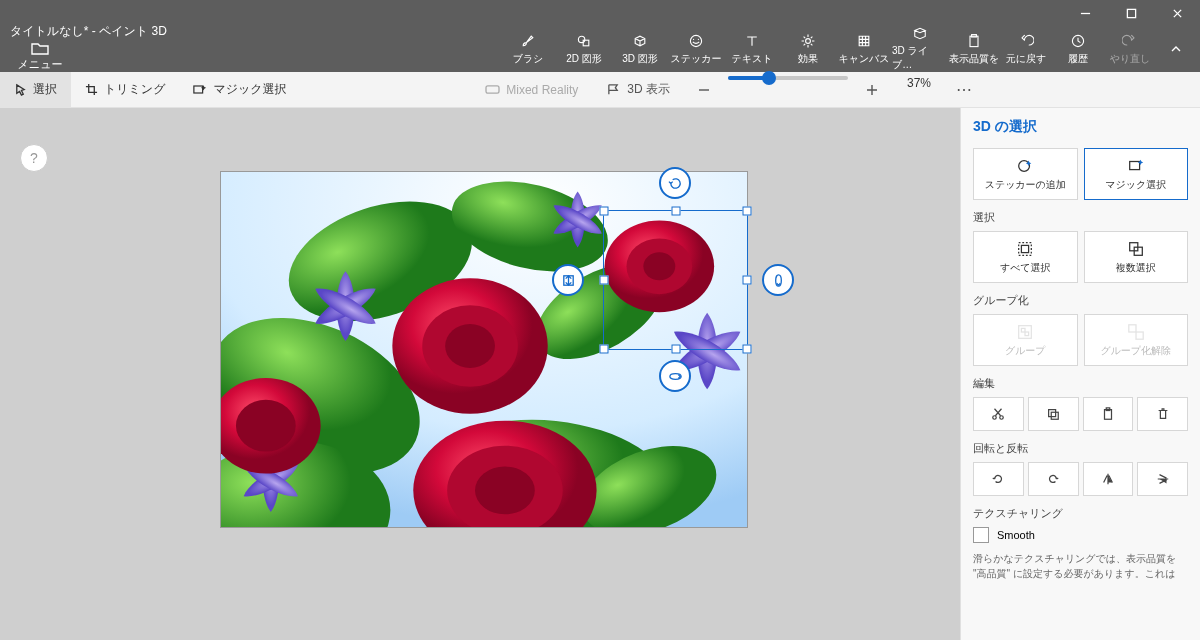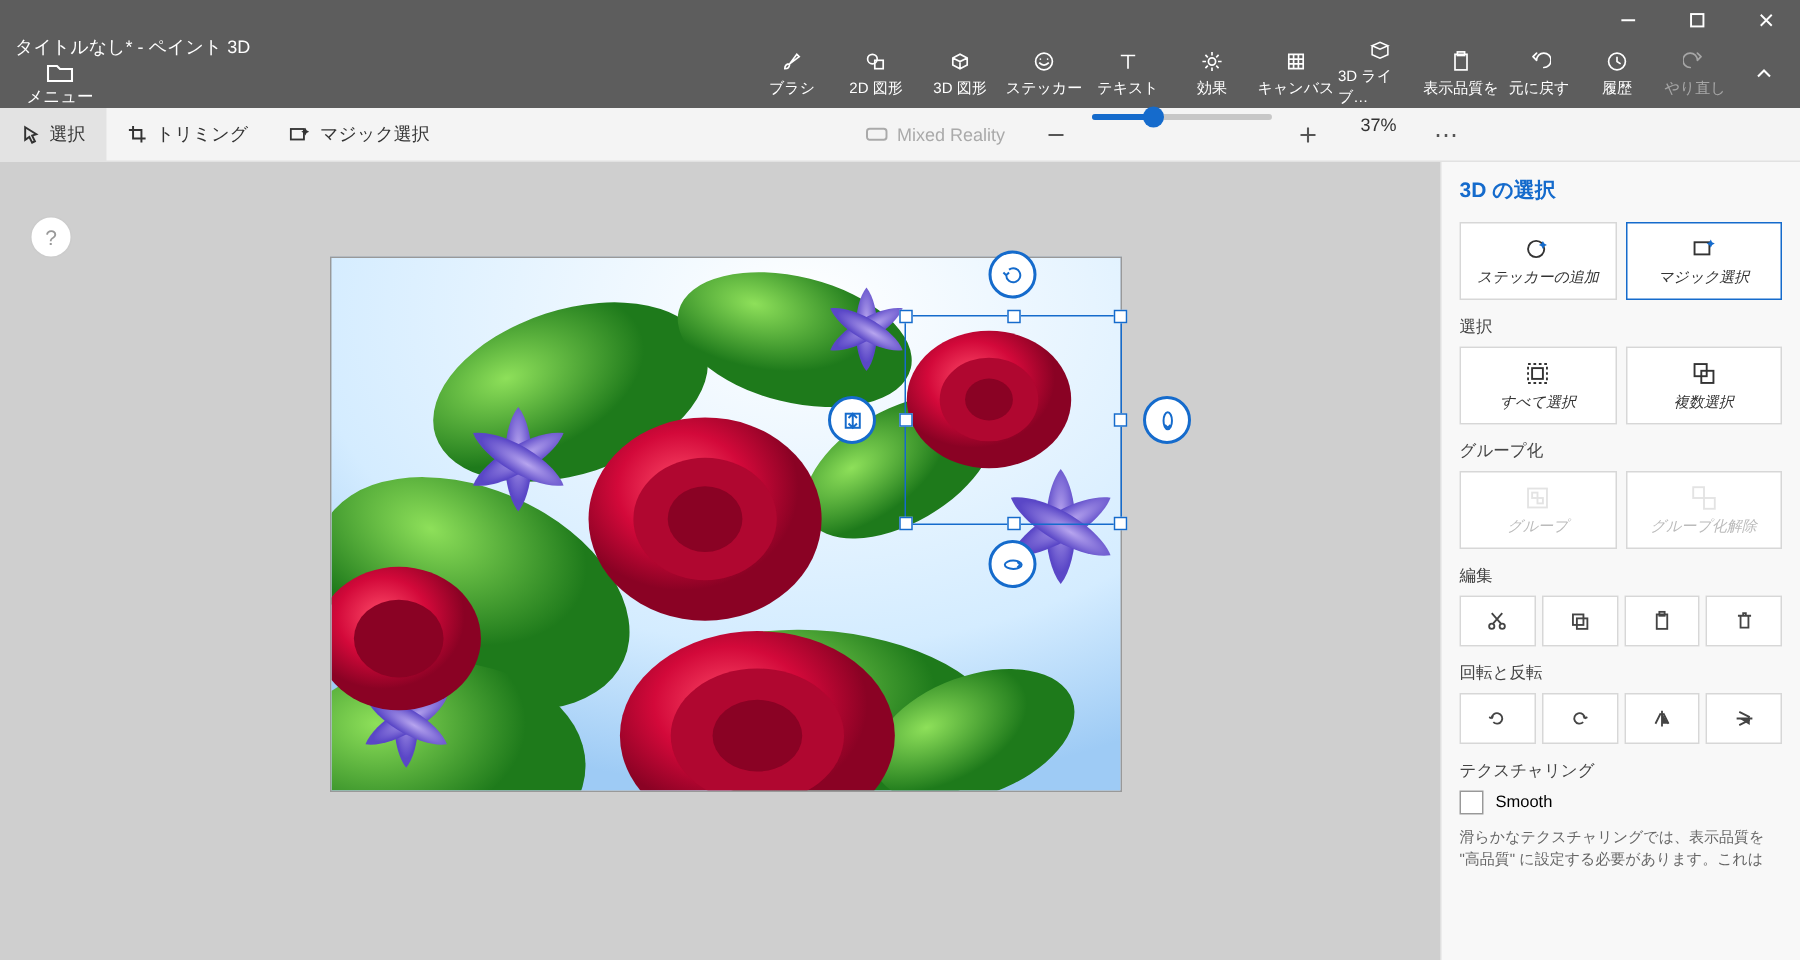--- a/index.html
+++ b/index.html
@@ -52,21 +52,21 @@
   
   .sel-rect { position:absolute; border:1px solid #156bcc; background: rgba(255,255,255,0.001); }
   .handle { position:absolute; width:9px;height:9px;background:#fff;border:1px solid #156bcc; transform:translate(-50%,-50%); }
   .circle-handle { position:absolute; width:32px;height:32px;border:2px solid #156bcc;border-radius:50%;background:#fff;display:flex;align-items:center;justify-content:center;color:#156bcc; transform:translate(-50%,-50%); }
   .circle-handle svg { width:15px;height:15px; }
 
   
   .panel { width: 240px; background:#f8f8f8; border-left:1px solid #e0e0e0; padding: 10px 12px 0 12px; overflow:hidden; }
   .panel h2 { color:#156bcc; font-size:14px; font-weight:600; margin-bottom:12px; }
   .panel .section-label { font-size:11px; color:#444; margin: 10px 0 6px; }
-  .tile-row { display:flex; gap:6px;font-style:italic; }
+  .tile-row { display:flex; gap:6px; }
   .tile { flex:1; height:52px; background:#fff; border:1px solid #d7d7d7; display:flex;flex-direction:column;align-items:center;justify-content:center;gap:3px; font-size:10px; color:#333; }
   .tile.selected { border-color:#156bcc; }
   .tile svg { width:18px;height:18px; }
   .tile.disabled { color:#bbb; }
   .tile.disabled svg{ opacity:.4; }
   .btn-row { display:flex; gap:4px; }
   .btn-sq { flex:1; height:34px; background:#fff; border:1px solid #d7d7d7; display:flex;align-items:center;justify-content:center; }
   .btn-sq svg { width:14px;height:14px; color:#444; }
   .checkbox-row { display:flex; align-items:center; gap:8px; margin-top:2px; }
   .checkbox-row .box { width:16px;height:16px;border:1px solid #999;background:#fff; }
@@ -215,20 +215,26 @@
       </svg>
     <span>マジック選択</span>
   </div>
 
   <div class="mid">
     <div class="sec-btn dim">
       <svg width="15" height="13" viewBox="0 0 16 14">
           <rect x="1" y="3" width="14" height="8" rx="2" class="icon-stroke"></rect>
         </svg>
       <span>Mixed Reality</span>
+    </div>
+    <div class="sec-btn">
+      <svg width="15" height="13" viewBox="0 0 16 14">
+          <path d="M3 2v10 M3 2h9l-2 3 2 3h-9" class="icon-stroke"></path>
+        </svg>
+      <span>3D 表示</span>
     </div>
     <div class="zoom">
       <div class="zoom-btn">
           <svg width="14" height="14" viewBox="0 0 14 14">
             <path d="M2 7h10" class="icon-stroke"></path>
           </svg>
         </div>
       <div class="zoom-slider">
           <div class="fill"></div>
           <div class="thumb"></div>

